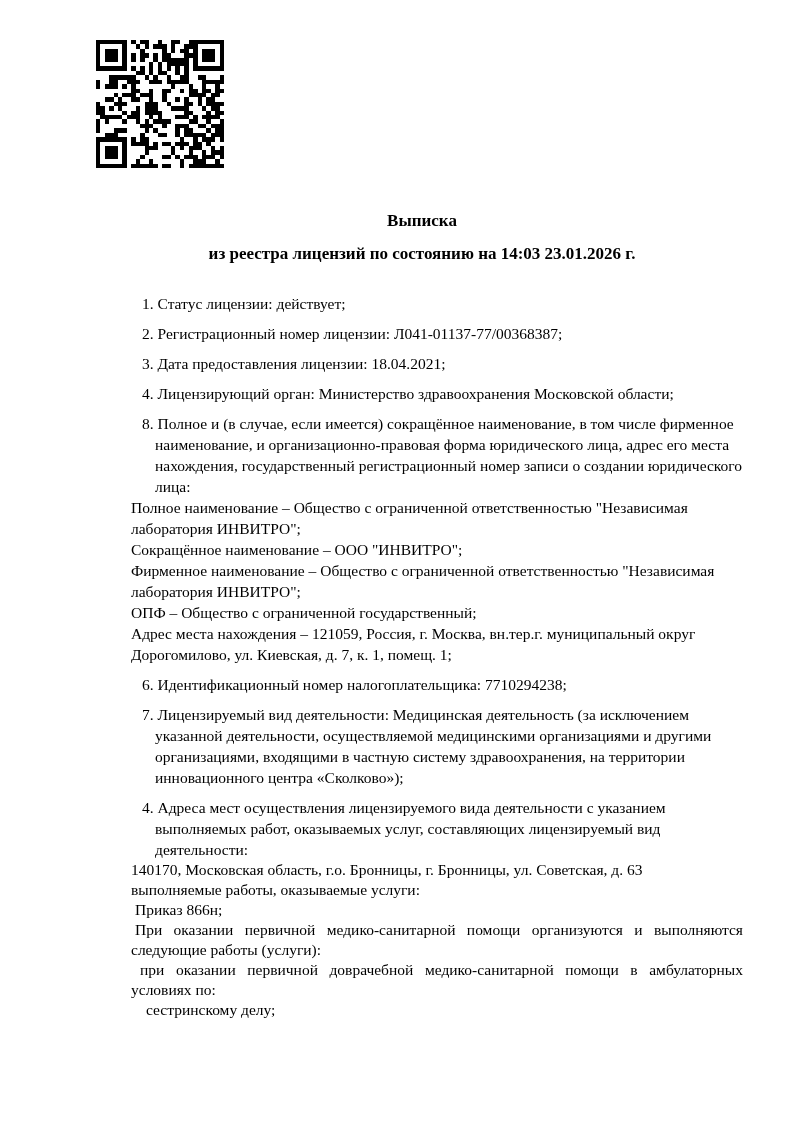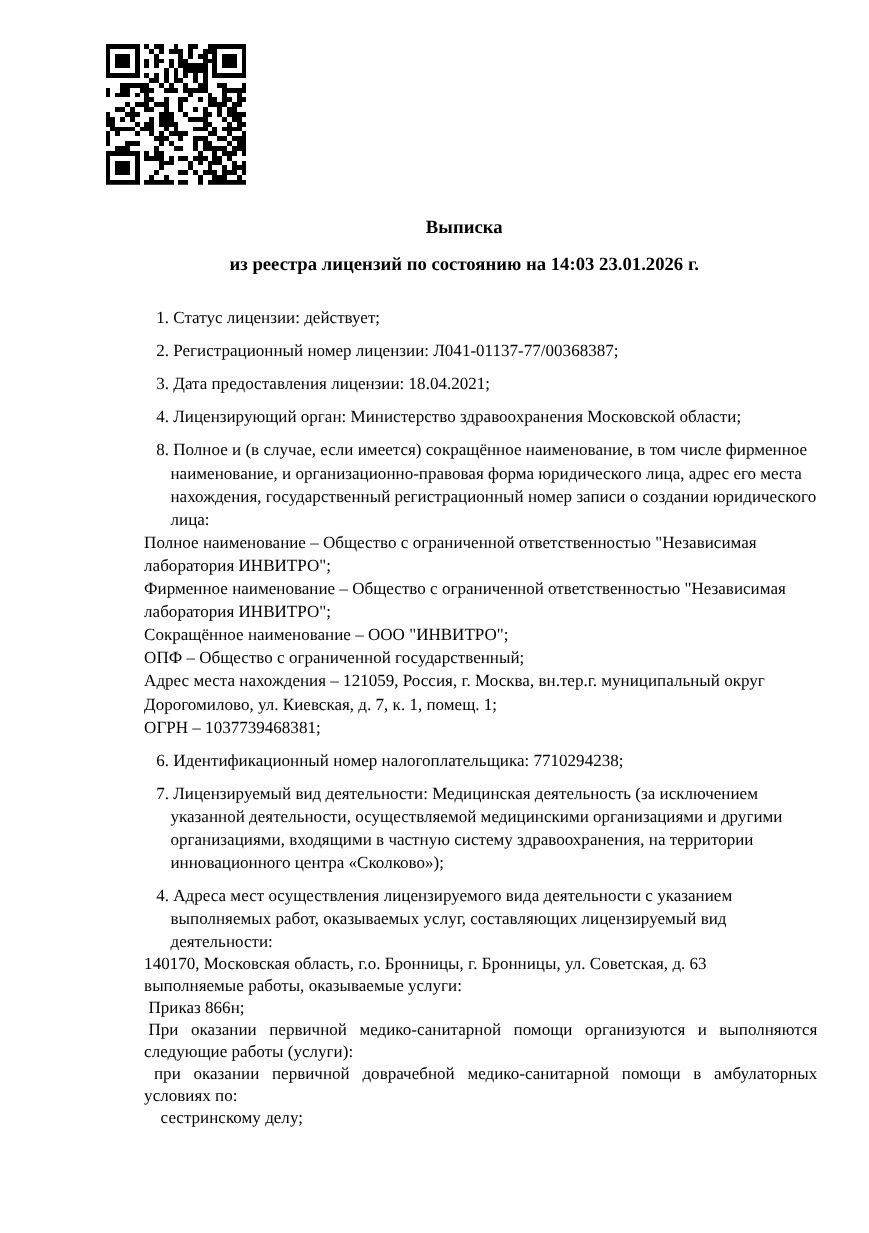--- a/index.html
+++ b/index.html
@@ -11,21 +11,21 @@
     overflow: hidden;
     position: relative;
   }
   .page { position: relative; width: 790px; height: 1121px; background: #fff; }
   .qr {
     position: absolute; left: 96px; top: 40px;
     width: 128px; height: 128px;
     shape-rendering: crispEdges;
   }
   .content {
-    position: absolute; left: 131px; top: 0;
+    position: absolute; left: 131px; top: 14px;
     width: 612px;
     padding-top: 196px;
     font-size: 15.5px;
     line-height: 21px;
   }
   .doc-title, .doc-subtitle {
     text-align: center;
     font-weight: bold;
     font-size: 17px;
     line-height: 22px;
@@ -488,25 +488,24 @@
     <div class="doc-subtitle">из реестра лицензий по состоянию на 14:03 23.01.2026 г.</div>
 
     <p class="num first">1. Статус лицензии: действует;</p>
     <p class="num">2. Регистрационный номер лицензии: Л041-01137-77/00368387;</p>
     <p class="num">3. Дата предоставления лицензии: 18.04.2021;</p>
     <p class="num">4. Лицензирующий орган: Министерство здравоохранения Московской области;</p>
     <p class="num">8. Полное и (в случае, если имеется) сокращённое наименование, в том числе фирменное наименование, и организационно-правовая форма юридического лица, адрес его места нахождения, государственный регистрационный номер записи о создании юридического лица:</p>
 
     <div class="org-block">
       <p class="plain">Полное наименование – Общество с ограниченной ответственностью "Независимая лаборатория ИНВИТРО";</p>
+      <p class="plain">Сокращённое наименование – ООО "ИНВИТРО";</p>
       <p class="plain">Фирменное наименование – Общество с ограниченной ответственностью "Независимая лаборатория ИНВИТРО";</p>
-      <p class="plain">Сокращённое наименование – ООО "ИНВИТРО";</p>
       <p class="plain">ОПФ – Общество с ограниченной государственный;</p>
       <p class="plain">Адрес места нахождения – 121059, Россия, г. Москва, вн.тер.г. муниципальный округ Дорогомилово, ул. Киевская, д. 7, к. 1, помещ. 1;</p>
-      <p class="plain">ОГРН – 1037739468381;</p>
     </div>
 
     <p class="num">6. Идентификационный номер налогоплательщика: 7710294238;</p>
     <p class="num">7. Лицензируемый вид деятельности: Медицинская деятельность (за исключением указанной деятельности, осуществляемой медицинскими организациями и другими организациями, входящими в частную систему здравоохранения, на территории инновационного центра «Сколково»);</p>
     <p class="num">4. Адреса мест осуществления лицензируемого вида деятельности с указанием выполняемых работ, оказываемых услуг, составляющих лицензируемый вид деятельности:</p>
 
     <div class="works">
       <p class="plain">140170, Московская область, г.о. Бронницы, г. Бронницы, ул. Советская, д. 63</p>
       <p class="plain">выполняемые работы, оказываемые услуги:</p>
       <p class="order">Приказ 866н;</p>

